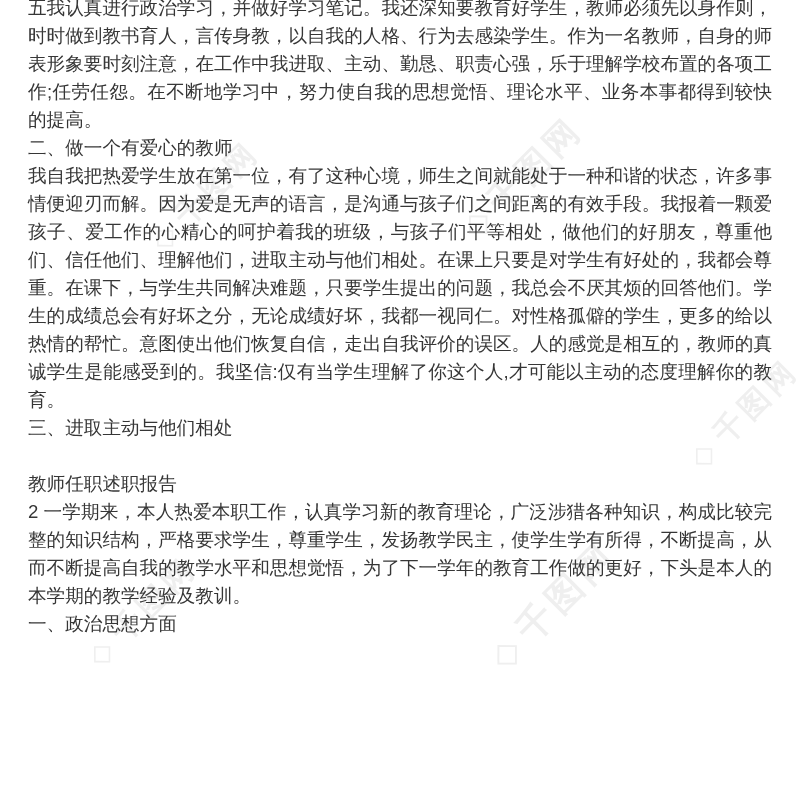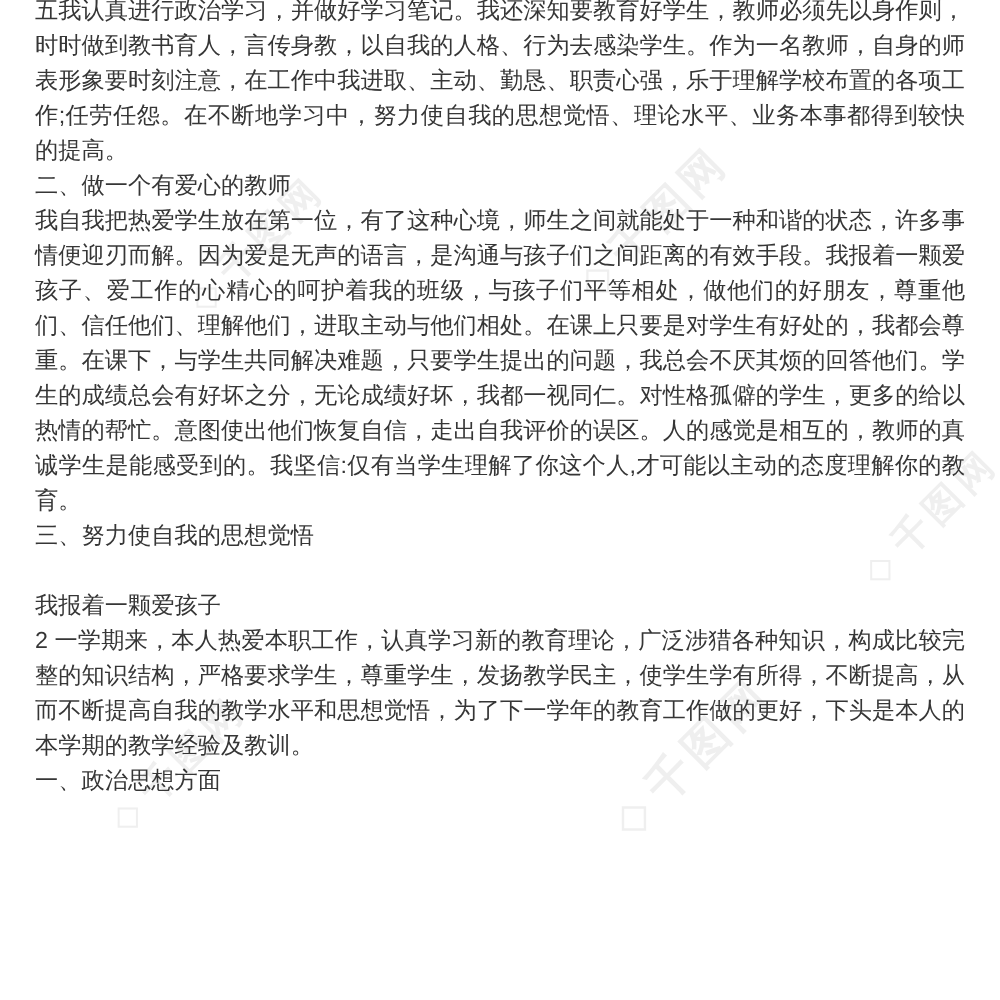--- a/index.html
+++ b/index.html
@@ -61,19 +61,19 @@
       <div class="watermark" style="left: 205px; top: 196px; font-size: 30px; color: rgba(130, 130, 130, 0.13);"><span class="wm-logo">◇</span><span>千图网</span></div>
       <div class="watermark" style="left: 522px; top: 178px; font-size: 34px; color: rgba(130, 130, 130, 0.13);"><span class="wm-logo">◇</span><span>千图网</span></div>
       <div class="watermark" style="left: 744px; top: 414px; font-size: 30px; color: rgba(130, 130, 130, 0.13);"><span class="wm-logo">◇</span><span>千图网</span></div>
       <div class="watermark" style="left: 142px; top: 612px; font-size: 30px; color: rgba(130, 130, 130, 0.13);"><span class="wm-logo">◇</span><span>千图网</span></div>
       <div class="watermark" style="left: 553px; top: 606px; font-size: 36px; color: rgba(130, 130, 130, 0.13);"><span class="wm-logo">◇</span><span>千图网</span></div>
     </div>
   <div class="content">
       <p>五我认真进行政治学习，并做好学习笔记。我还深知要教育好学生，教师必须先以身作则，时时做到教书育人，言传身教，以自我的人格、行为去感染学生。作为一名教师，自身的师表形象要时刻注意，在工作中我进取、主动、勤恳、职责心强，乐于理解学校布置的各项工作;任劳任怨。在不断地学习中，努力使自我的思想觉悟、理论水平、业务本事都得到较快的提高。</p>
       <p>二、做一个有爱心的教师</p>
       <p>我自我把热爱学生放在第一位，有了这种心境，师生之间就能处于一种和谐的状态，许多事情便迎刃而解。因为爱是无声的语言，是沟通与孩子们之间距离的有效手段。我报着一颗爱孩子、爱工作的心精心的呵护着我的班级，与孩子们平等相处，做他们的好朋友，尊重他们、信任他们、理解他们，进取主动与他们相处。在课上只要是对学生有好处的，我都会尊重。在课下，与学生共同解决难题，只要学生提出的问题，我总会不厌其烦的回答他们。学生的成绩总会有好坏之分，无论成绩好坏，我都一视同仁。对性格孤僻的学生，更多的给以热情的帮忙。意图使出他们恢复自信，走出自我评价的误区。人的感觉是相互的，教师的真诚学生是能感受到的。我坚信:仅有当学生理解了你这个人,才可能以主动的态度理解你的教育。</p>
-      <p>三、努力使自我的思想觉悟</p>
+      <p>三、进取主动与他们相处</p>
       <div class="spacer"></div>
-      <p>我报着一颗爱孩子</p>
+      <p>教师任职述职报告</p>
       <p>2 一学期来，本人热爱本职工作，认真学习新的教育理论，广泛涉猎各种知识，构成比较完整的知识结构，严格要求学生，尊重学生，发扬教学民主，使学生学有所得，不断提高，从而不断提高自我的教学水平和思想觉悟，为了下一学年的教育工作做的更好，下头是本人的本学期的教学经验及教训。</p>
       <p>一、政治思想方面</p>
     </div>
 </div>
 
 </body></html>

